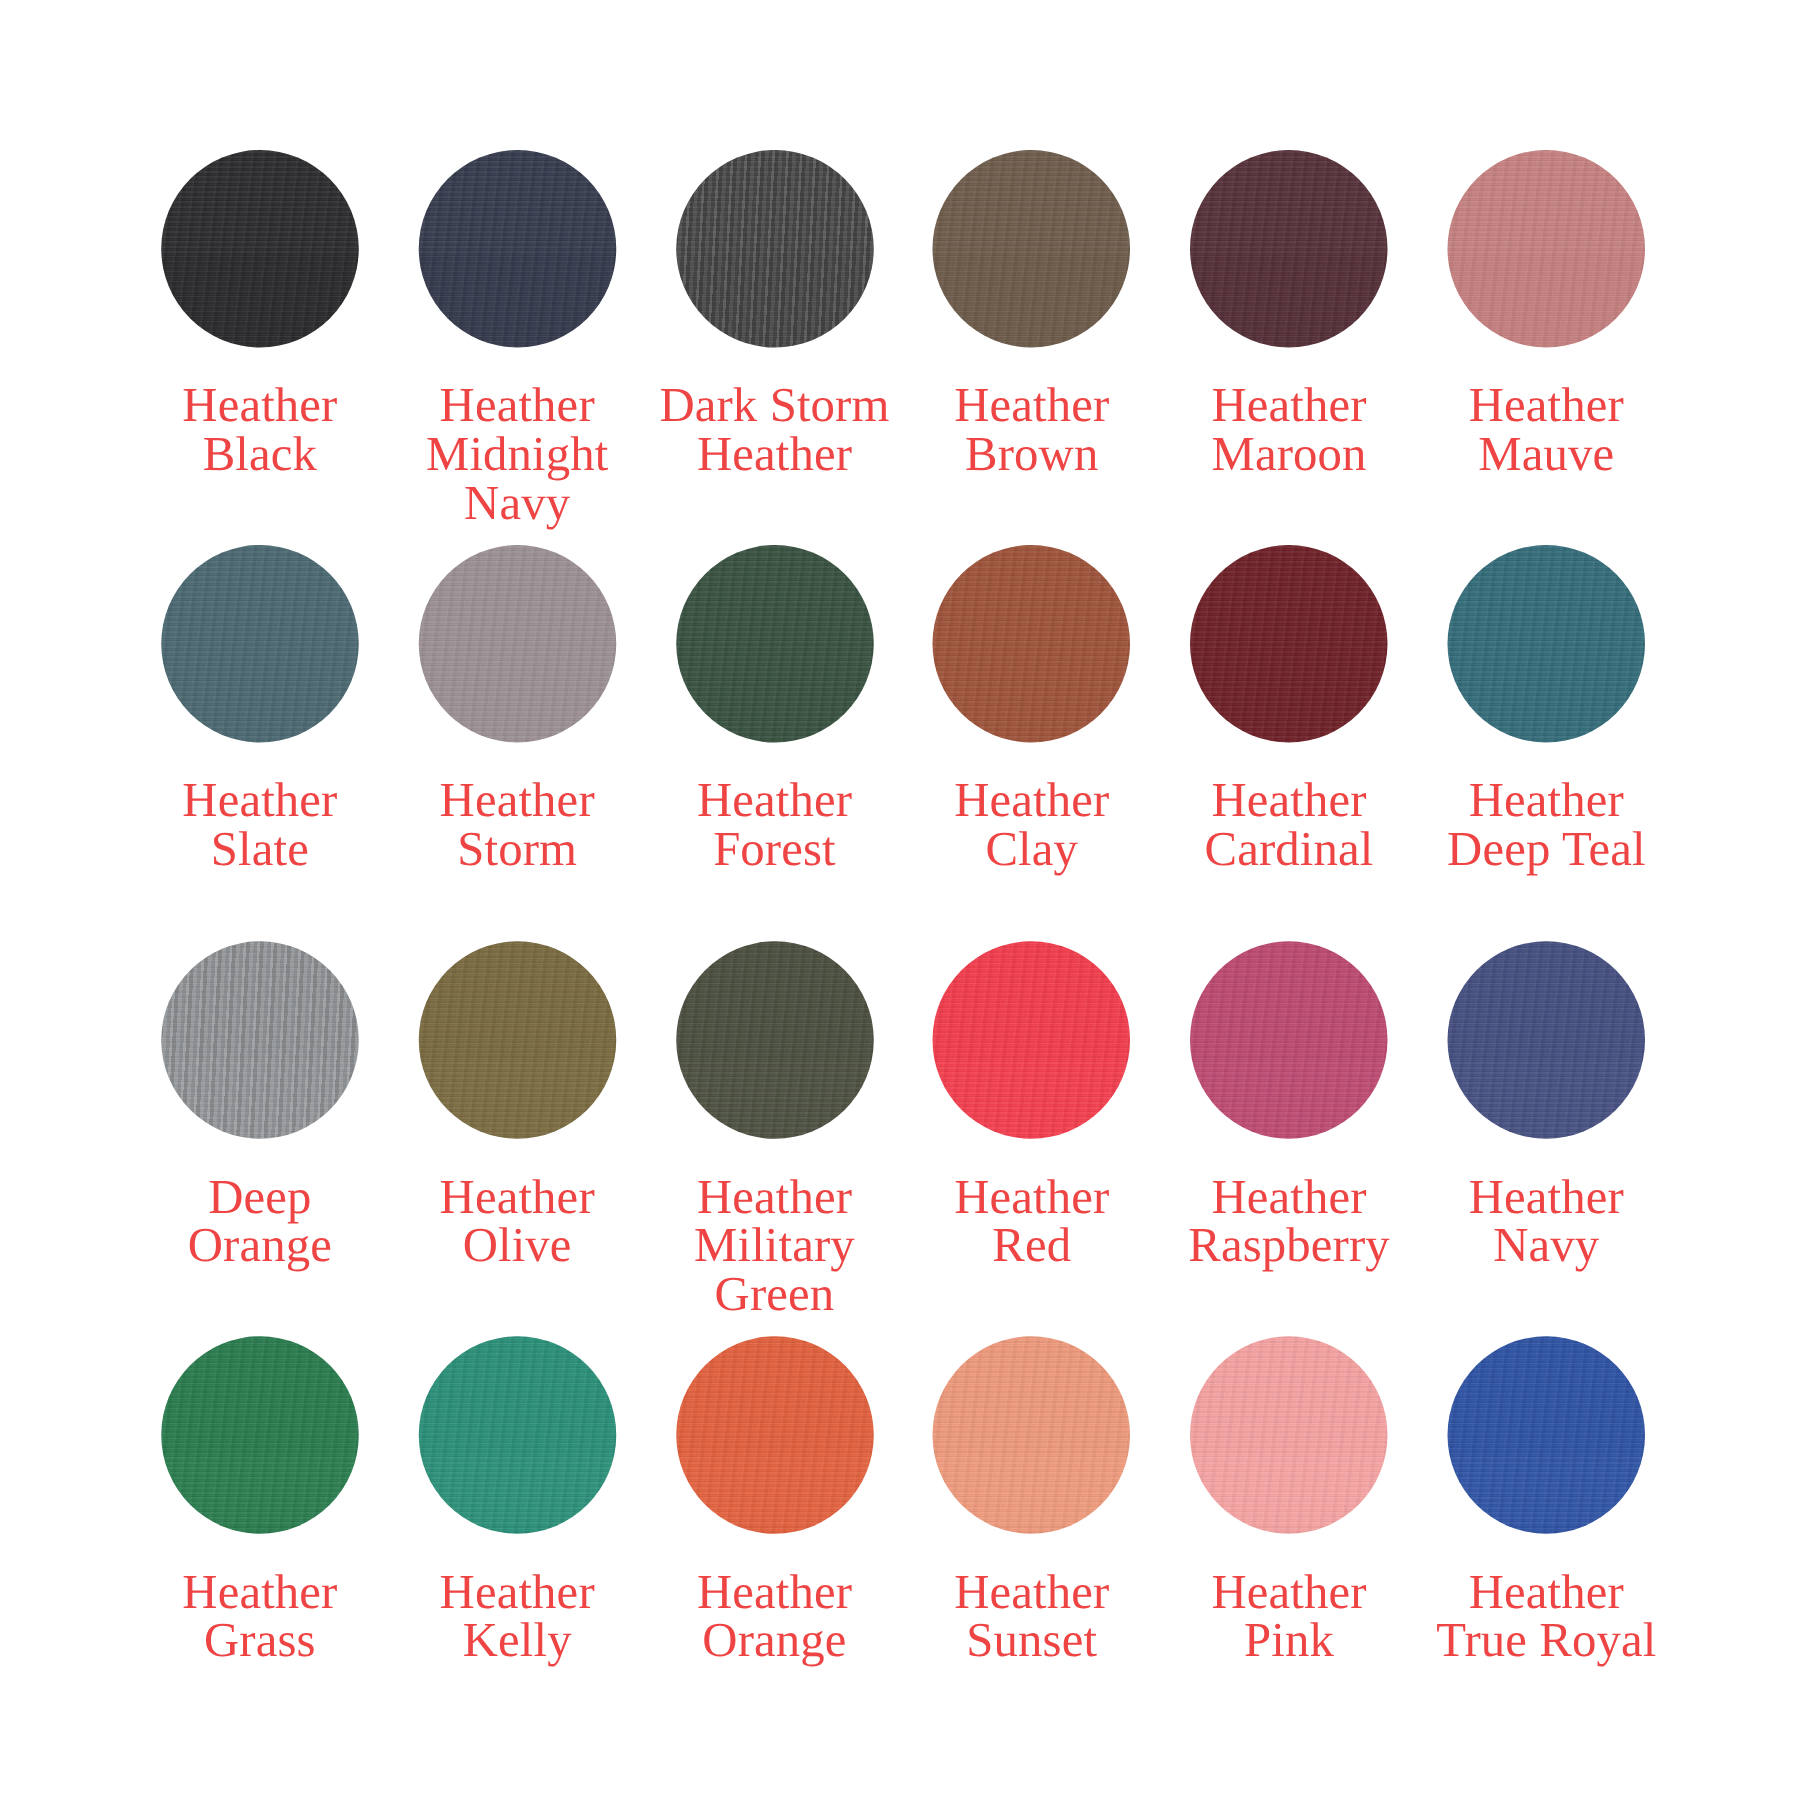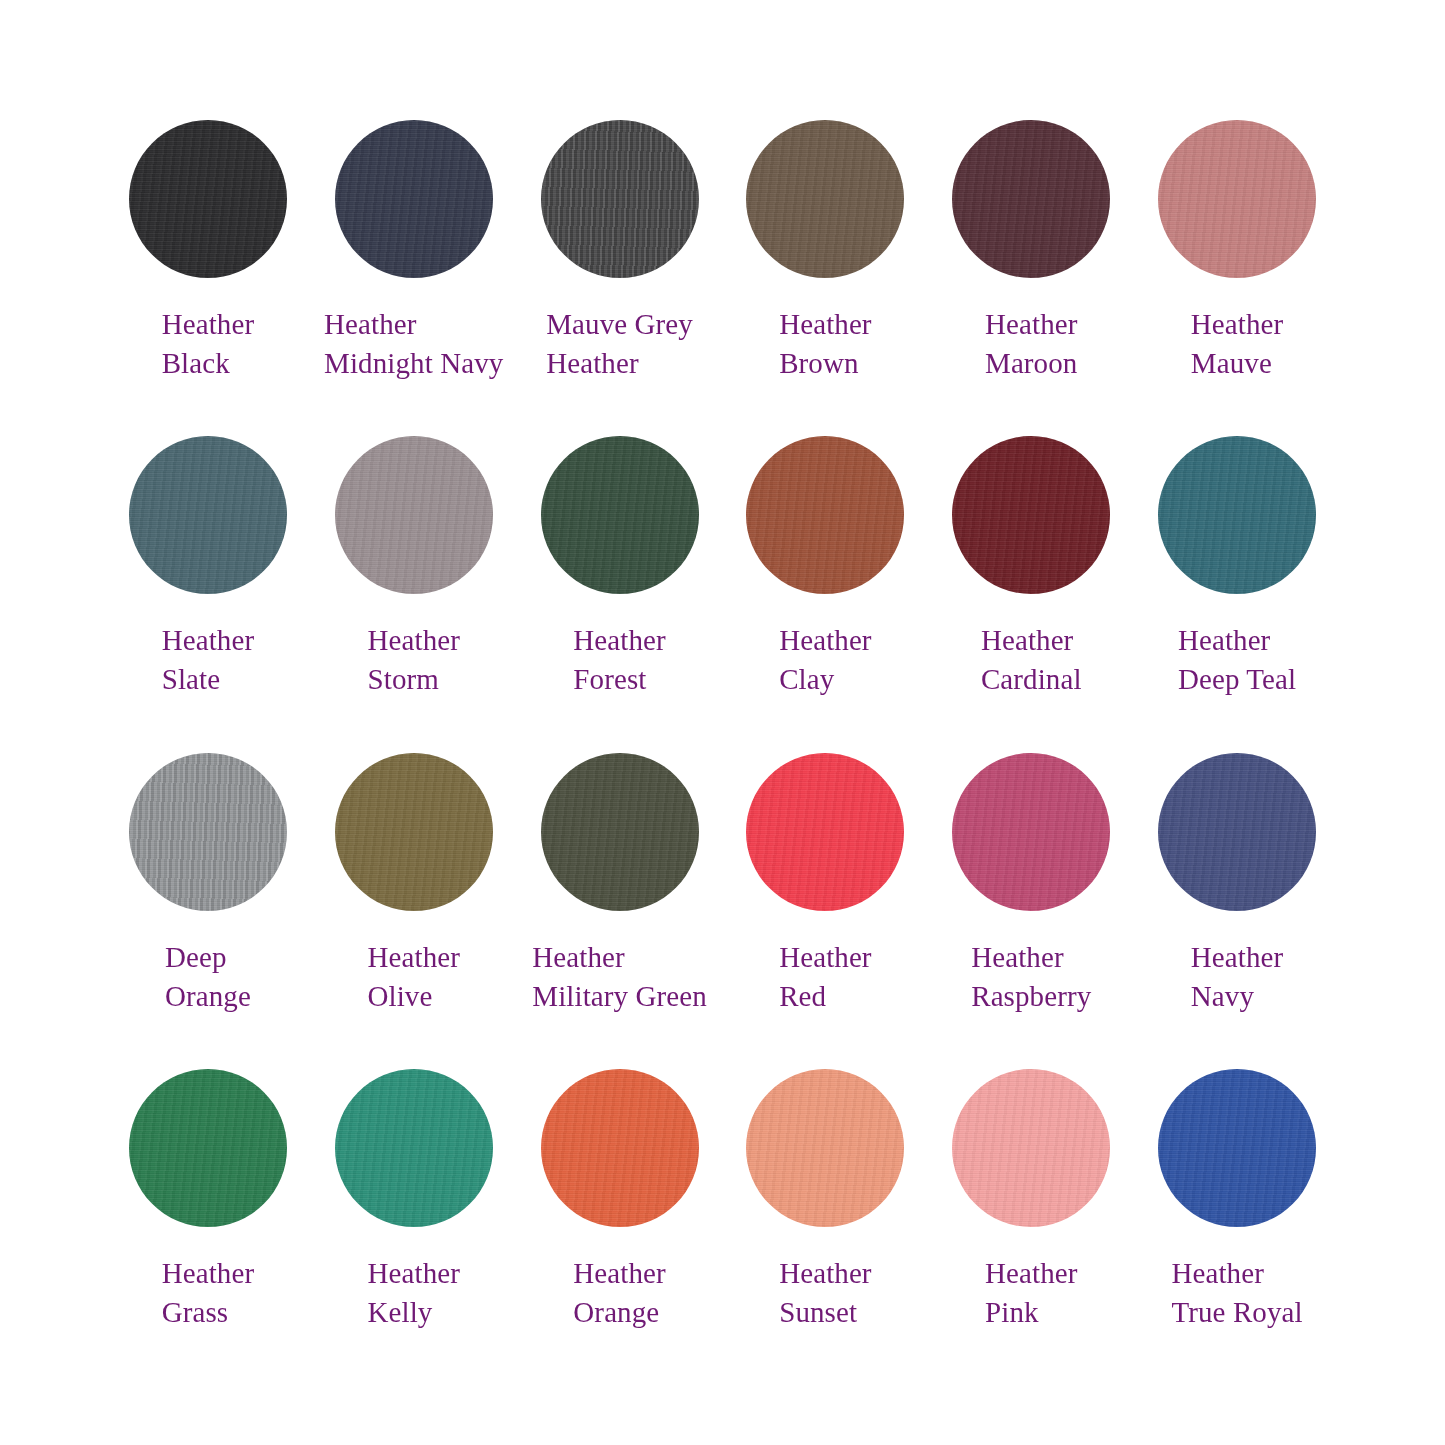--- a/index.html
+++ b/index.html
@@ -97,23 +97,23 @@
         rgba(0,0,0,0.10) 5px,
         rgba(255,255,255,0.06) 5px,
         rgba(255,255,255,0.06) 8px,
         rgba(0,0,0,0.05) 8px,
         rgba(0,0,0,0.05) 11px
       );
   }
 
   .swatch-label {
     margin-top: 27px;
-    text-align: left;
-    color: #701a75;
-    font-size: 29px;
+    text-align: center;
+    color: #ef4444;
+    font-size: 39px;
     line-height: 39px;
     letter-spacing: 0.1px;
     white-space: pre-line;
   }
 </style>
 </head>
 <body>
 
 <div id="swatch-board">
   <div class="swatch-grid">
@@ -122,21 +122,21 @@
         <div class="swatch-label">Heather
 Black</div>
       </div>
       <div class="swatch-cell">
         <div class="swatch-disc" style="background-color: rgb(53, 58, 76);"></div>
         <div class="swatch-label">Heather
 Midnight Navy</div>
       </div>
       <div class="swatch-cell">
         <div class="swatch-disc mottled" style="background-color: rgb(70, 70, 71);"></div>
-        <div class="swatch-label">Mauve Grey
+        <div class="swatch-label">Dark Storm
 Heather</div>
       </div>
       <div class="swatch-cell">
         <div class="swatch-disc" style="background-color: rgb(109, 91, 74);"></div>
         <div class="swatch-label">Heather
 Brown</div>
       </div>
       <div class="swatch-cell">
         <div class="swatch-disc" style="background-color: rgb(85, 48, 56);"></div>
         <div class="swatch-label">Heather

